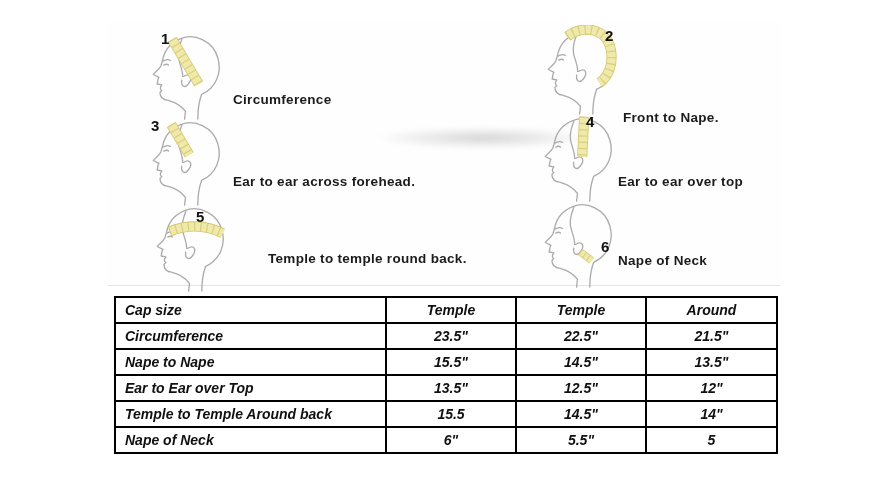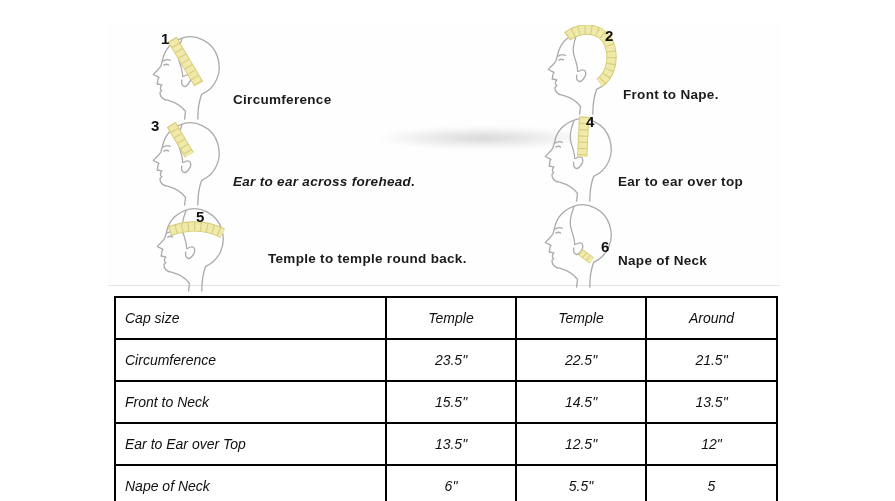--- a/index.html
+++ b/index.html
@@ -30,32 +30,32 @@
   .tape-sm .tape-base{stroke-width:6.4;}
   .tape-sm .tape-ticks{stroke-width:6.4;stroke-dasharray:1 4;}
 
   .step-num{position:absolute;z-index:3;font-weight:700;font-size:15px;color:#111;
     line-height:1;font-family:"Liberation Sans",sans-serif;}
   .diagram-label{position:absolute;z-index:3;white-space:nowrap;font-weight:700;
     font-size:13.5px;letter-spacing:.3px;color:var(--label_text);}
 
   
   .d1{left:138px;top:30px;} .d1 .step-num{left:23px;top:1px;}  .d1 .diagram-label{left:95px;top:62px;}
-  .d2{left:533px;top:25px;} .d2 .step-num{left:72px;top:3px;}  .d2 .diagram-label{left:90px;top:62px;}
-  .d3{left:138px;top:116px;}.d3 .step-num{left:13px;top:2px;}  .d3 .diagram-label{left:95px;top:58px;font-style:italic;}
+  .d2{left:533px;top:25px;} .d2 .step-num{left:72px;top:3px;}  .d2 .diagram-label{left:90px;top:85px;}
+  .d3{left:138px;top:116px;}.d3 .step-num{left:13px;top:2px;}  .d3 .diagram-label{left:95px;top:58px;}
   .d4{left:530px;top:112px;}.d4 .step-num{left:56px;top:2px;}  .d4 .diagram-label{left:88px;top:62px;}
   .d5{left:142px;top:202px;}.d5 .step-num{left:54px;top:7px;}  .d5 .diagram-label{left:90px;top:49px;margin-left:36px;}
   .d6{left:530px;top:198px;}.d6 .step-num{left:71px;top:41px;} .d6 .diagram-label{left:88px;top:55px;}
 
   
   table.cap-table{position:absolute;left:114px;top:296px;width:662px;
     border-collapse:collapse;table-layout:fixed;
     font-style:italic;font-size:14px;color:#101010;}
   .cap-table th,.cap-table td{border:2px solid var(--table_border);height:26px;
-    padding:12px;font-weight:400;text-align:center;vertical-align:middle;}
+    padding:4px;font-weight:700;text-align:center;vertical-align:middle;}
   .cap-table th:first-child,.cap-table td:first-child{text-align:left;padding-left:9px;}
   .col-label{width:271px;} .col-l{width:130px;} .col-m{width:130px;} .col-s{width:131px;}
 </style>
 </head>
 <body>
 
 <div class="screen">
 
   <svg width="0" height="0" style="position:absolute" aria-hidden="true">
     <defs>
@@ -166,32 +166,38 @@
       </tr>
     </thead>
     <tbody>
       <tr>
         <td>Circumference</td>
         <td>23.5"</td>
         <td>22.5"</td>
         <td>21.5"</td>
       </tr>
       <tr>
-        <td>Front to Neck</td>
+        <td>Nape to Nape</td>
         <td>15.5"</td>
         <td>14.5"</td>
         <td>13.5"</td>
       </tr>
       <tr>
         <td>Ear to Ear over Top</td>
         <td>13.5"</td>
         <td>12.5"</td>
         <td>12"</td>
       </tr>
       <tr>
+        <td>Temple to Temple Around back</td>
+        <td>15.5</td>
+        <td>14.5"</td>
+        <td>14"</td>
+      </tr>
+      <tr>
         <td>Nape of Neck</td>
         <td>6"</td>
         <td>5.5"</td>
         <td>5</td>
       </tr>
     </tbody>
   </table>
 
 </div>
 

